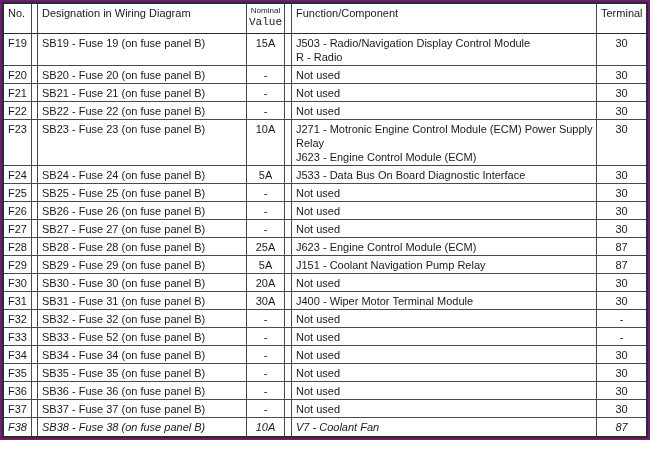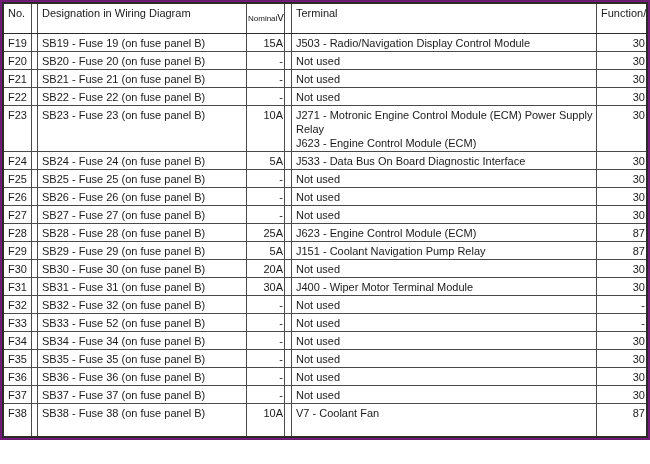--- a/index.html
+++ b/index.html
@@ -26,47 +26,48 @@
     flex-direction: column;
   }
   .row {
     display: grid;
     grid-template-columns: 28px 6px 209px 38px 7px 1fr 49px;
     border-bottom: 1px solid #4a4a4a;
   }
   .row:last-child {
     border-bottom: none;
     flex: 1;
+    font-style: italic;
   }
   .header-row {
     border-bottom: 1px solid #2b2b2b;
     min-height: 29px;
   }
   .cell {
     box-sizing: border-box;
     border-right: 1px solid #4a4a4a;
     font-size: 11px;
     line-height: 14px;
     padding: 1.5px 2px 1.5px 4px;
     overflow: hidden;
   }
   .cell:last-child {
     border-right: none;
   }
   .cell.center {
-    text-align: right;
+    text-align: center;
     padding-left: 1px;
     padding-right: 1px;
   }
   .cell.spacer {
     padding: 0;
   }
   .nominal-header {
     display: flex;
-    flex-direction: row;
+    flex-direction: column;
     align-items: center;
     padding-left: 1px;
     padding-right: 1px;
   }
   .nominal-header .small-label {
     font-size: 8px;
     line-height: 10px;
   }
   .nominal-header .value-label {
     font-size: 11px;
@@ -85,32 +86,33 @@
 
     <div class="row header-row">
       <div class="cell">No.</div>
       <div class="cell spacer"></div>
       <div class="cell">Designation in Wiring Diagram</div>
       <div class="cell nominal-header">
         <span class="small-label">Nominal</span>
         <span class="value-label">Value</span>
       </div>
       <div class="cell spacer"></div>
+      <div class="cell">Function/Component</div>
       <div class="cell">Terminal</div>
-      <div class="cell">Function/Component</div>
     </div>
 
   <div class="row">
     <div class="cell">F19</div>
     <div class="cell spacer"></div>
     <div class="cell">SB19 - Fuse 19 (on fuse panel B)</div>
     <div class="cell center">15A</div>
     <div class="cell spacer"></div>
     <div class="cell">
           <div class="function-line">J503 - Radio/Navigation Display Control Module</div>
+          <div class="function-line">R - Radio</div>
         </div>
     <div class="cell center">30</div>
   </div>
 
   <div class="row">
     <div class="cell">F20</div>
     <div class="cell spacer"></div>
     <div class="cell">SB20 - Fuse 20 (on fuse panel B)</div>
     <div class="cell center">-</div>
     <div class="cell spacer"></div>

